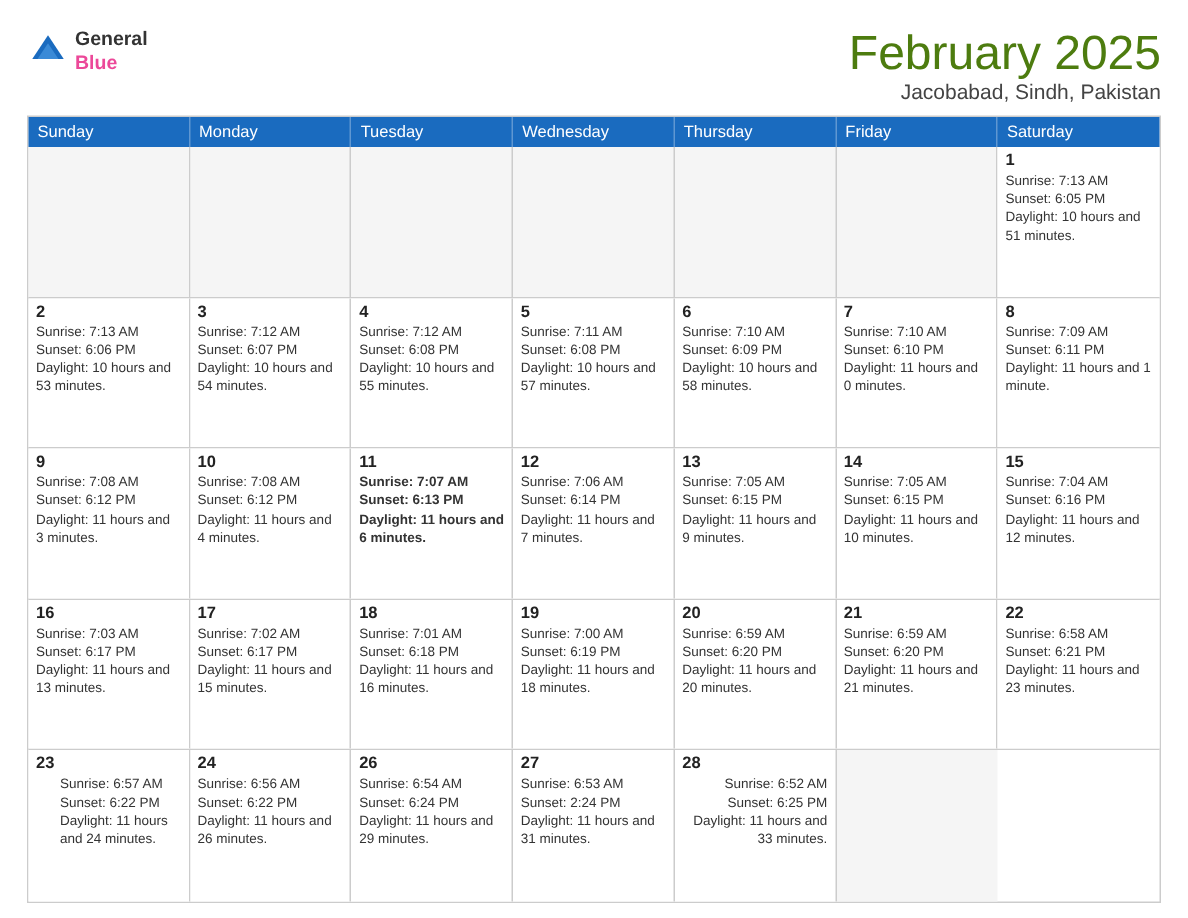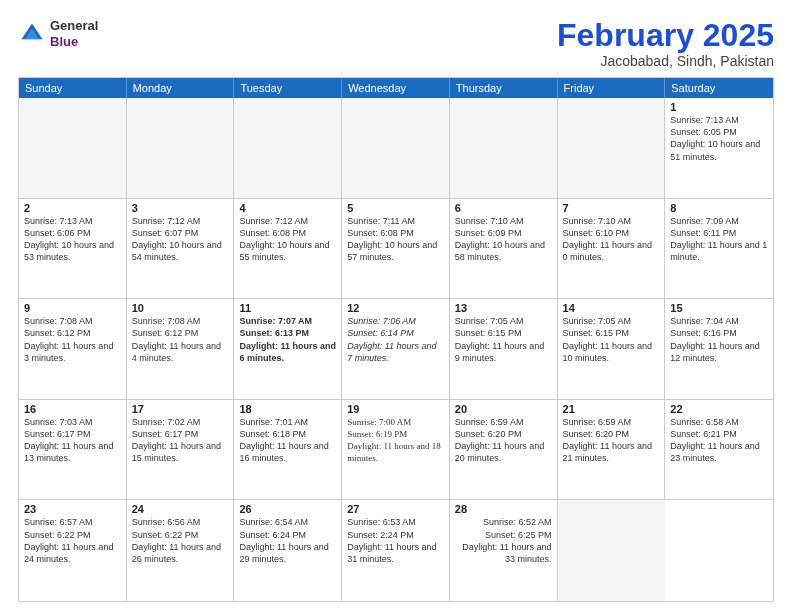--- a/index.html
+++ b/index.html
@@ -27,32 +27,32 @@
       display: flex;
       align-items: center;
       gap: 4px;
     }
     .logo-text {
       font-size: 13px;
       font-weight: bold;
       line-height: 1.2;
     }
     .logo-text .general { color: #333; }
-    .logo-text .blue { color: #701a75; }
+    .logo-text .blue { color: #ec4899; }
     .logo-icon {
       width: 28px;
       height: 28px;
     }
     .title-section {
       text-align: right;
     }
     .month-title {
       font-size: 32px;
-      font-weight: bold;
-      color: #1d4ed8;
+      font-weight: normal;
+      color: #4d7c0f;
       line-height: 1.1;
     }
     .location-title {
       font-size: 14px;
       color: #444;
     }
     .calendar {
       flex: 1;
       display: flex;
       flex-direction: column;
@@ -211,21 +211,21 @@
 Daylight: 11 hours and 4 minutes.</div>
           </div>
           <div class="cal-cell">
             <span class="day-number">11</span>
             <div class="cell-text" style="white-space: pre-line; font-weight: bold;">Sunrise: 7:07 AM
 Sunset: 6:13 PM
 Daylight: 11 hours and 6 minutes.</div>
           </div>
           <div class="cal-cell">
             <span class="day-number">12</span>
-            <div class="cell-text" style="white-space: pre-line; font-style: italic;">Sunrise: 7:06 AM
+            <div class="cell-text" style="white-space: pre-line;">Sunrise: 7:06 AM
 Sunset: 6:14 PM
 Daylight: 11 hours and 7 minutes.</div>
           </div>
           <div class="cal-cell">
             <span class="day-number">13</span>
             <div class="cell-text" style="white-space: pre-line;">Sunrise: 7:05 AM
 Sunset: 6:15 PM
 Daylight: 11 hours and 9 minutes.</div>
           </div>
           <div class="cal-cell">
@@ -255,21 +255,21 @@
 Daylight: 11 hours and 15 minutes.</div>
           </div>
           <div class="cal-cell">
             <span class="day-number">18</span>
             <div class="cell-text" style="white-space: pre-line;">Sunrise: 7:01 AM
 Sunset: 6:18 PM
 Daylight: 11 hours and 16 minutes.</div>
           </div>
           <div class="cal-cell">
             <span class="day-number">19</span>
-            <div class="cell-text" style="white-space: pre-line; font-family: Liberation Serif, serif;">Sunrise: 7:00 AM
+            <div class="cell-text" style="white-space: pre-line;">Sunrise: 7:00 AM
 Sunset: 6:19 PM
 Daylight: 11 hours and 18 minutes.</div>
           </div>
           <div class="cal-cell">
             <span class="day-number">20</span>
             <div class="cell-text" style="white-space: pre-line;">Sunrise: 6:59 AM
 Sunset: 6:20 PM
 Daylight: 11 hours and 20 minutes.</div>
           </div>
           <div class="cal-cell">
@@ -281,21 +281,21 @@
           <div class="cal-cell">
             <span class="day-number">22</span>
             <div class="cell-text" style="white-space: pre-line;">Sunrise: 6:58 AM
 Sunset: 6:21 PM
 Daylight: 11 hours and 23 minutes.</div>
           </div>
         </div>
         <div class="cal-row">
           <div class="cal-cell">
             <span class="day-number">23</span>
-            <div class="cell-text" style="white-space: pre-line;">Sunrise: 6:57 AM
+            <div class="cell-text" style="white-space: pre-line; margin-left: 16px;">Sunrise: 6:57 AM
 Sunset: 6:22 PM
 Daylight: 11 hours and 24 minutes.</div>
           </div>
           <div class="cal-cell">
             <span class="day-number">24</span>
             <div class="cell-text" style="white-space: pre-line;">Sunrise: 6:56 AM
 Sunset: 6:22 PM
 Daylight: 11 hours and 26 minutes.</div>
           </div>
           <div class="cal-cell">

